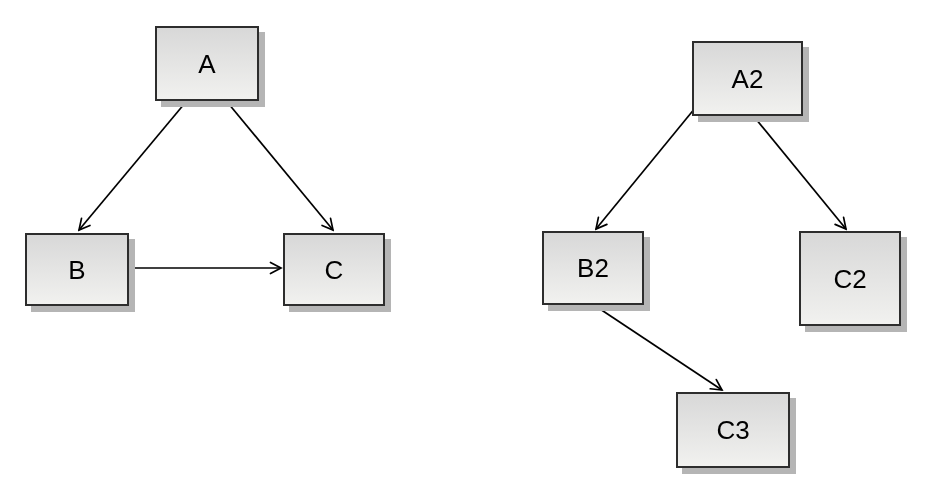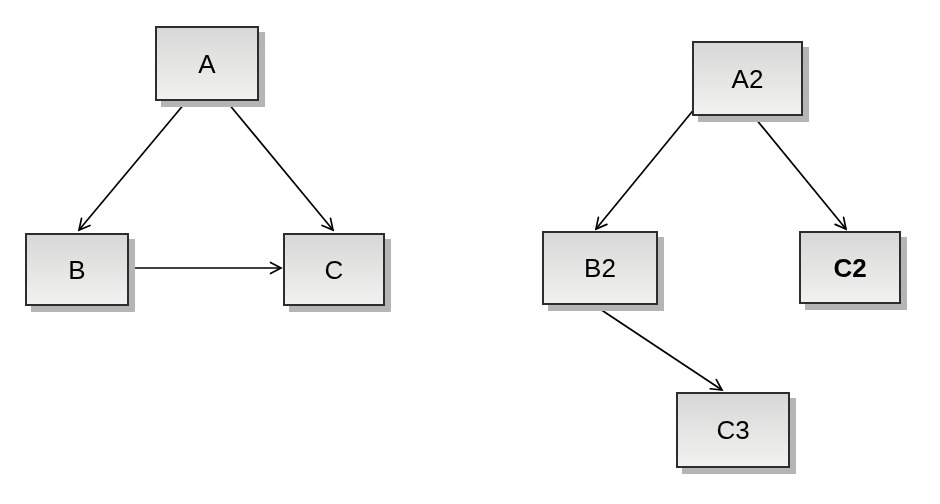--- a/index.html
+++ b/index.html
@@ -71,22 +71,22 @@
     </div>
     <div class="node" style="left: 25px; top: 233px; width: 104px; height: 73px;">
       <span class="node-label">B</span>
     </div>
     <div class="node" style="left: 283px; top: 233px; width: 102px; height: 73px;">
       <span class="node-label">C</span>
     </div>
     <div class="node" style="left: 692px; top: 25px; width: 111px; height: 75px; margin-top: 16px;">
       <span class="node-label">A2</span>
     </div>
-    <div class="node" style="left: 542px; top: 231px; width: 116px; height: 74px;">
+    <div class="node" style="left: 542px; top: 231px; width: 102px; height: 74px;">
       <span class="node-label">B2</span>
     </div>
-    <div class="node" style="left: 799px; top: 231px; width: 102px; height: 73px; font-weight: bold;">
+    <div class="node" style="left: 799px; top: 231px; width: 102px; height: 95px;">
       <span class="node-label">C2</span>
     </div>
     <div class="node" style="left: 676px; top: 392px; width: 114px; height: 76px;">
       <span class="node-label">C3</span>
     </div>
   </div>
 
 </body></html>

